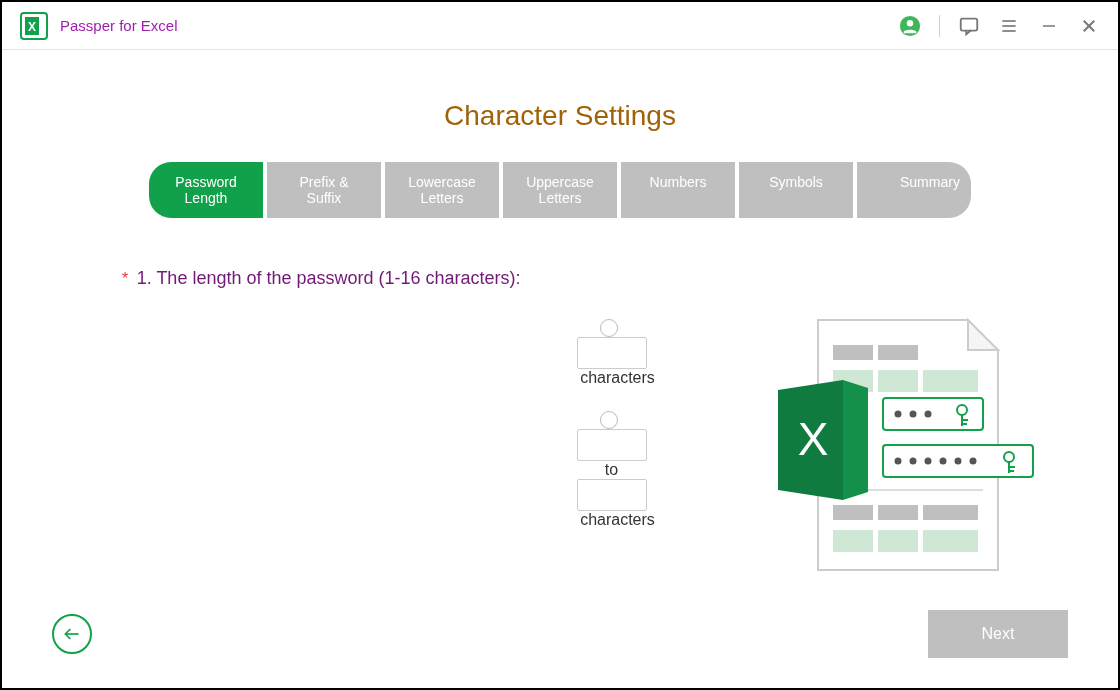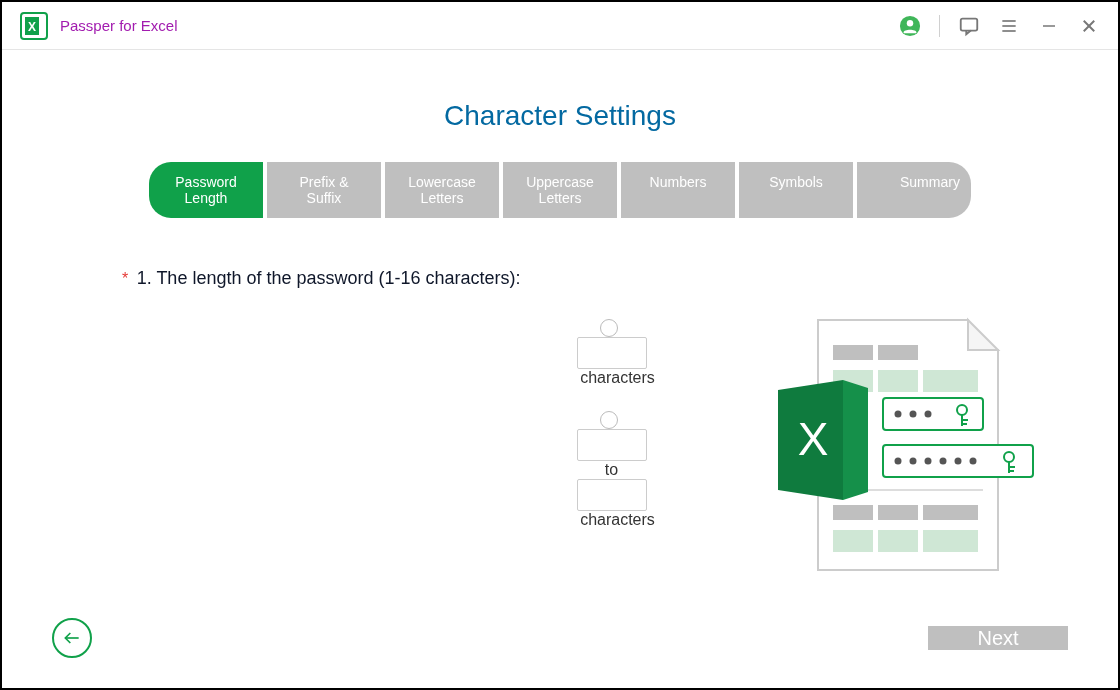--- a/index.html
+++ b/index.html
@@ -60,21 +60,21 @@
     .user-icon svg { fill: #3fb659; }
     .content {
       flex: 1;
       padding: 50px 60px 20px;
       position: relative;
     }
     .page-title {
       text-align: center;
       font-size: 28px;
       font-weight: 400;
-      color: #0369a1;
+      color: #a16207;
       margin-bottom: 30px;
     }
     .tabs {
       display: flex;
       justify-content: center;
       gap: 4px;
       margin-bottom: 50px;
     }
     .tab {
       background: #bfbfbf;
@@ -94,21 +94,21 @@
     }
     .tab.active {
       background: #10a14a;
     }
     .question {
       margin-left: 60px;
       margin-bottom: 30px;
     }
     .question-text {
       font-size: 18px;
-      color: #0f172a;
+      color: #701a75;
     }
     .required {
       color: #e53935;
       margin-right: 4px;
     }
     .options {
       margin-left: 115px;
     }
     .option-row {
       display: flex;
@@ -162,24 +162,24 @@
       border: 2px solid #10a14a;
       border-radius: 50%;
       display: flex;
       align-items: center;
       justify-content: center;
       cursor: pointer;
       color: #10a14a;
     }
     .next-btn {
       width: 140px;
-      height: 24px;
+      height: 48px;
       background: #bfbfbf;
       color: #fff;
-      font-size: 20px;
+      font-size: 16px;
       border: none;
       display: flex;
       align-items: center;
       justify-content: center;
       cursor: pointer;
     }
   </style>
 </head>
 <body>
 

